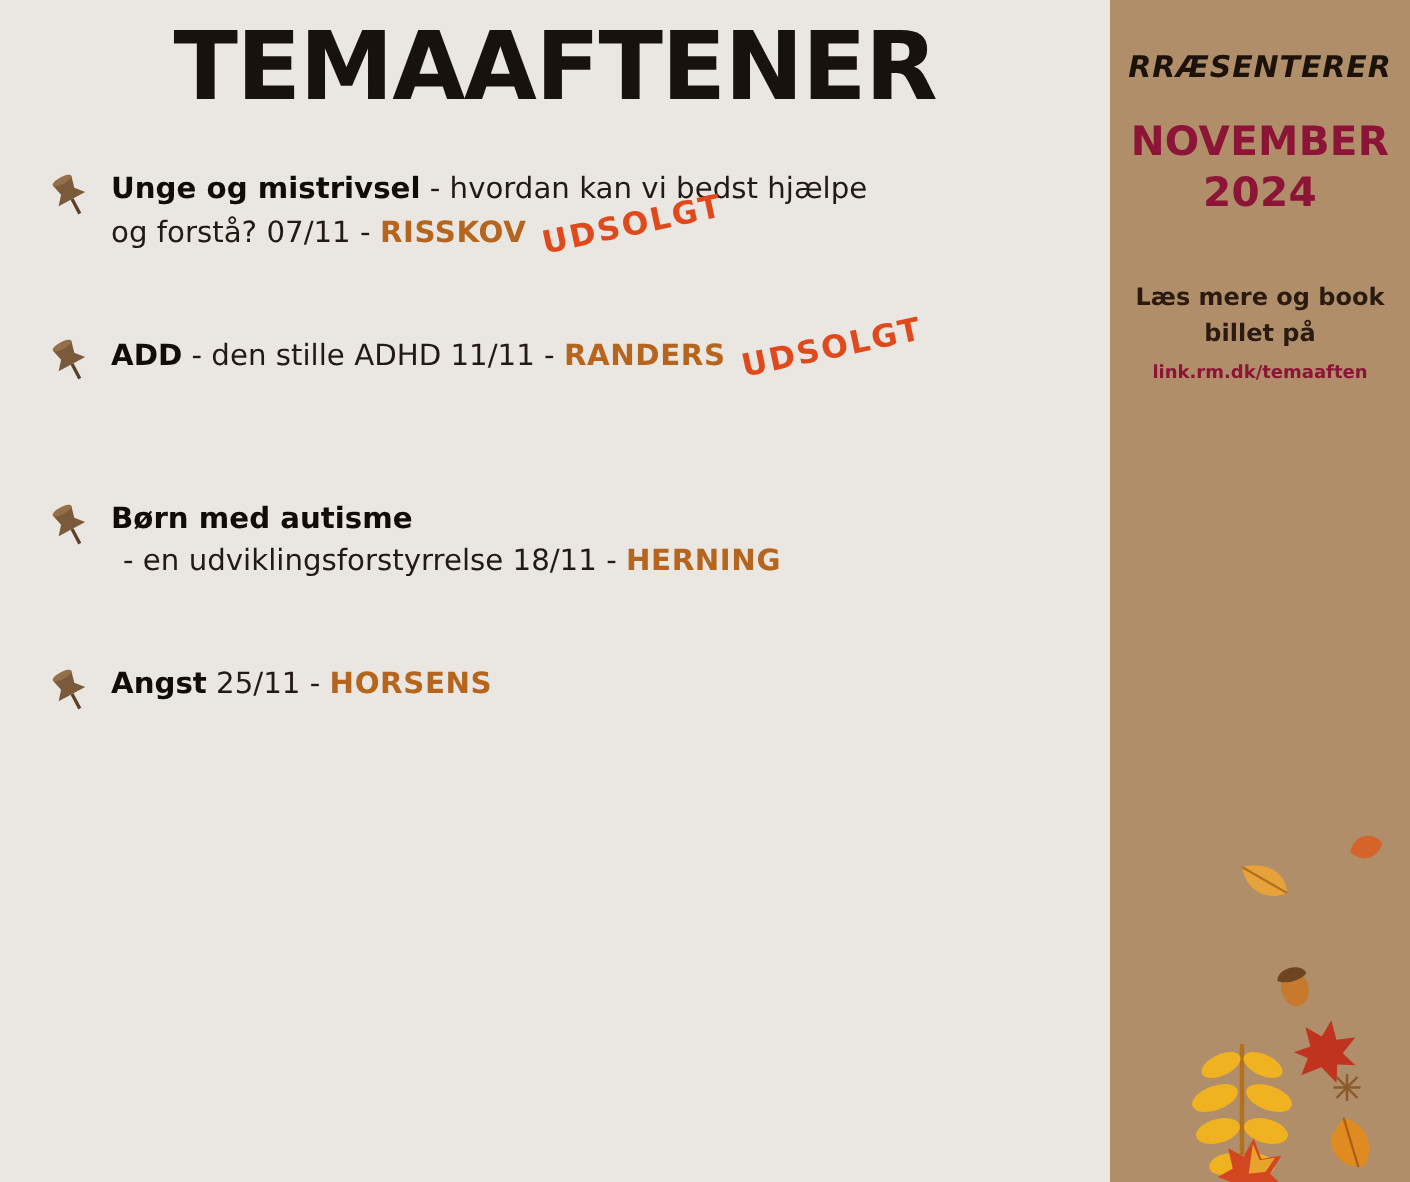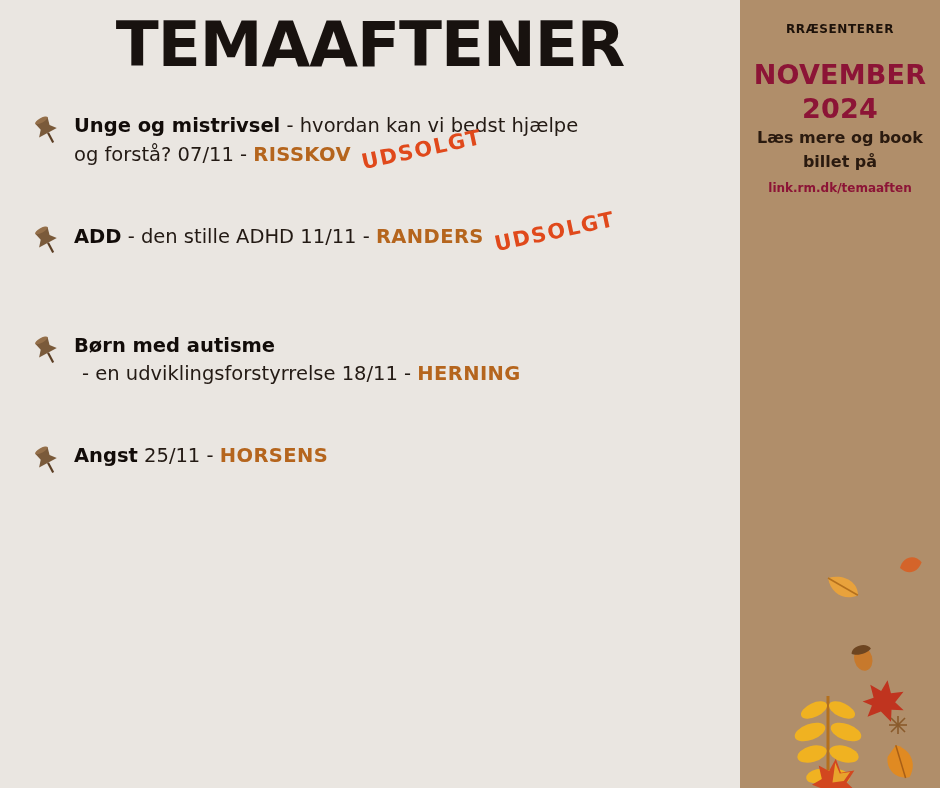--- a/index.html
+++ b/index.html
@@ -100,35 +100,37 @@
   }
   .brand {
     margin-top: 22px;
     font-size: 29px;
     font-weight: bold;
     color: #8c1436;
     line-height: 1.22;
     letter-spacing: 0.3px;
   }
   .presents {
-    margin-top: 22px;
-    font-size: 12px;
+    margin-top: 32px;
+    font-size: 20px;
     font-weight: bold;
     color: #1d120a;
     letter-spacing: 0.6px;
+    font-style: italic;
   }
   .month {
     margin-top: 22px;
     font-size: 27px;
     font-weight: bold;
     color: #8c1436;
     line-height: 1.25;
     letter-spacing: 0.2px;
   }
   .booking {
+    margin-top: 40px;
     font-size: 16px;
     color: #2a1a0f;
     line-height: 1.55;
     padding: 0 10px;
     font-weight: 600;
   }
   .booking .url {
     color: #8c1436;
     font-weight: bold;
     font-size: 12px;

